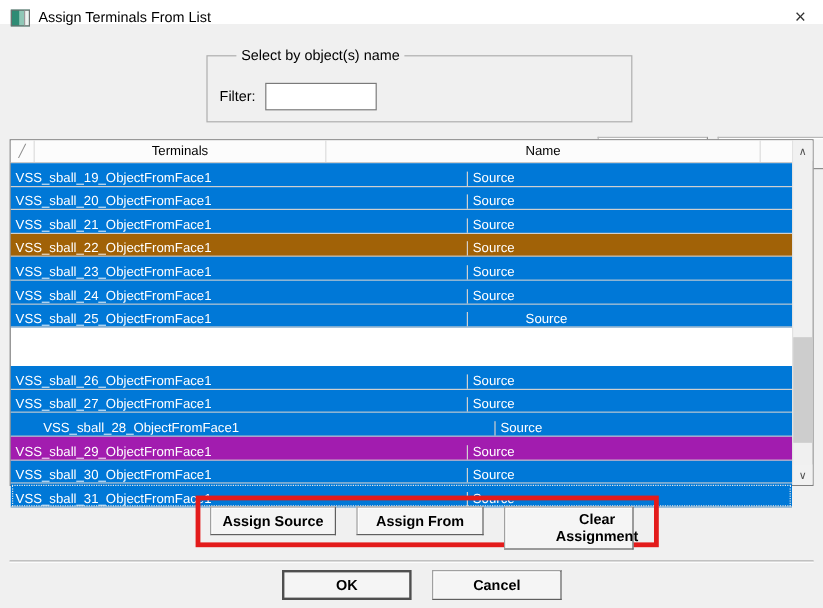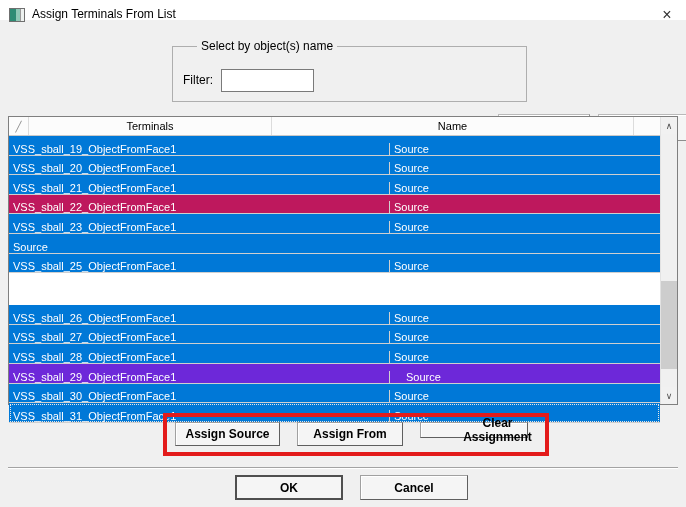--- a/index.html
+++ b/index.html
@@ -51,21 +51,21 @@
   .scrollbar { position: absolute; top: 0; right: 0; width: 17px; height: 287px; background: #f0f0f0; border-left: 1px solid #e2e2e2; }
   .sb-arrow { position: absolute; left: 0; width: 16px; height: 17px; background: #f1f1f1; color: #505050; font-size: 9px; display: flex; align-items: center; justify-content: center; cursor: pointer; }
   .sb-up { top: 0; }
   .sb-down { bottom: 0; }
   .sb-thumb { position: absolute; left: 0; top: 164px; width: 16px; height: 88px; background: #cdcdcd; cursor: pointer; }
 
   
   .red-annotation { position: absolute; left: 163px; top: 413px; width: 386px; height: 43px; border: 4px solid #e31b1b; pointer-events: none; }
   .btn-assign-source { left: 175px; top: 422px; width: 105px; height: 24px; }
   .btn-assign-sink   { left: 297px; top: 422px; width: 106px; height: 24px; }
-  .btn-clear-assign  { left: 420px; top: 422px; width: 108px; height: 16px; padding-left: 47px; }
+  .btn-clear-assign  { left: 420px; top: 422px; width: 108px; height: 36px; padding-left: 47px; }
 
   
   .divider { position: absolute; left: 8px; top: 467px; width: 670px; height: 2px; border-top: 1px solid #a3a3a3; border-bottom: 1px solid #ffffff; }
   .btn-ok     { left: 235px; top: 475px; width: 108px; height: 25px; }
   .btn-cancel { left: 360px; top: 475px; width: 108px; height: 25px; }
 </style>
 </head>
 <body>
 
 <div class="dialog">
@@ -101,48 +101,49 @@
           <div class="cell term">Source</div>
         </div>
         <div class="trow" style="background: rgb(0, 120, 215);">
           <div class="cell name">VSS_sball_20_ObjectFromFace1</div>
           <div class="cell term">Source</div>
         </div>
         <div class="trow" style="background: rgb(0, 120, 215);">
           <div class="cell name">VSS_sball_21_ObjectFromFace1</div>
           <div class="cell term">Source</div>
         </div>
-        <div class="trow" style="background: #be185d;">
+        <div class="trow" style="background: #a16207;">
           <div class="cell name">VSS_sball_22_ObjectFromFace1</div>
           <div class="cell term">Source</div>
         </div>
         <div class="trow" style="background: rgb(0, 120, 215);">
           <div class="cell name">VSS_sball_23_ObjectFromFace1</div>
           <div class="cell term">Source</div>
         </div>
         <div class="trow" style="background: rgb(0, 120, 215);">
+          <div class="cell name">VSS_sball_24_ObjectFromFace1</div>
           <div class="cell term">Source</div>
         </div>
-        <div class="trow" style="background: rgb(0, 120, 215);">
+        <div class="trow" style="background: rgb(0, 120, 215); gap: 44px;">
           <div class="cell name">VSS_sball_25_ObjectFromFace1</div>
           <div class="cell term">Source</div>
         </div>
         <div class="trow" style="background: rgb(0, 120, 215); margin-top: 32px;">
           <div class="cell name">VSS_sball_26_ObjectFromFace1</div>
           <div class="cell term">Source</div>
         </div>
         <div class="trow" style="background: rgb(0, 120, 215);">
           <div class="cell name">VSS_sball_27_ObjectFromFace1</div>
           <div class="cell term">Source</div>
         </div>
-        <div class="trow" style="background: rgb(0, 120, 215);">
+        <div class="trow" style="background: rgb(0, 120, 215); padding-left: 23px;">
           <div class="cell name">VSS_sball_28_ObjectFromFace1</div>
           <div class="cell term">Source</div>
         </div>
-        <div class="trow" style="background: #6d28d9; gap: 12px;">
+        <div class="trow" style="background: #a21caf;">
           <div class="cell name">VSS_sball_29_ObjectFromFace1</div>
           <div class="cell term">Source</div>
         </div>
         <div class="trow" style="background: rgb(0, 120, 215);">
           <div class="cell name">VSS_sball_30_ObjectFromFace1</div>
           <div class="cell term">Source</div>
         </div>
         <div class="trow focused" style="background: rgb(0, 120, 215);">
           <div class="cell name">VSS_sball_31_ObjectFromFace1</div>
           <div class="cell term">Source</div>

